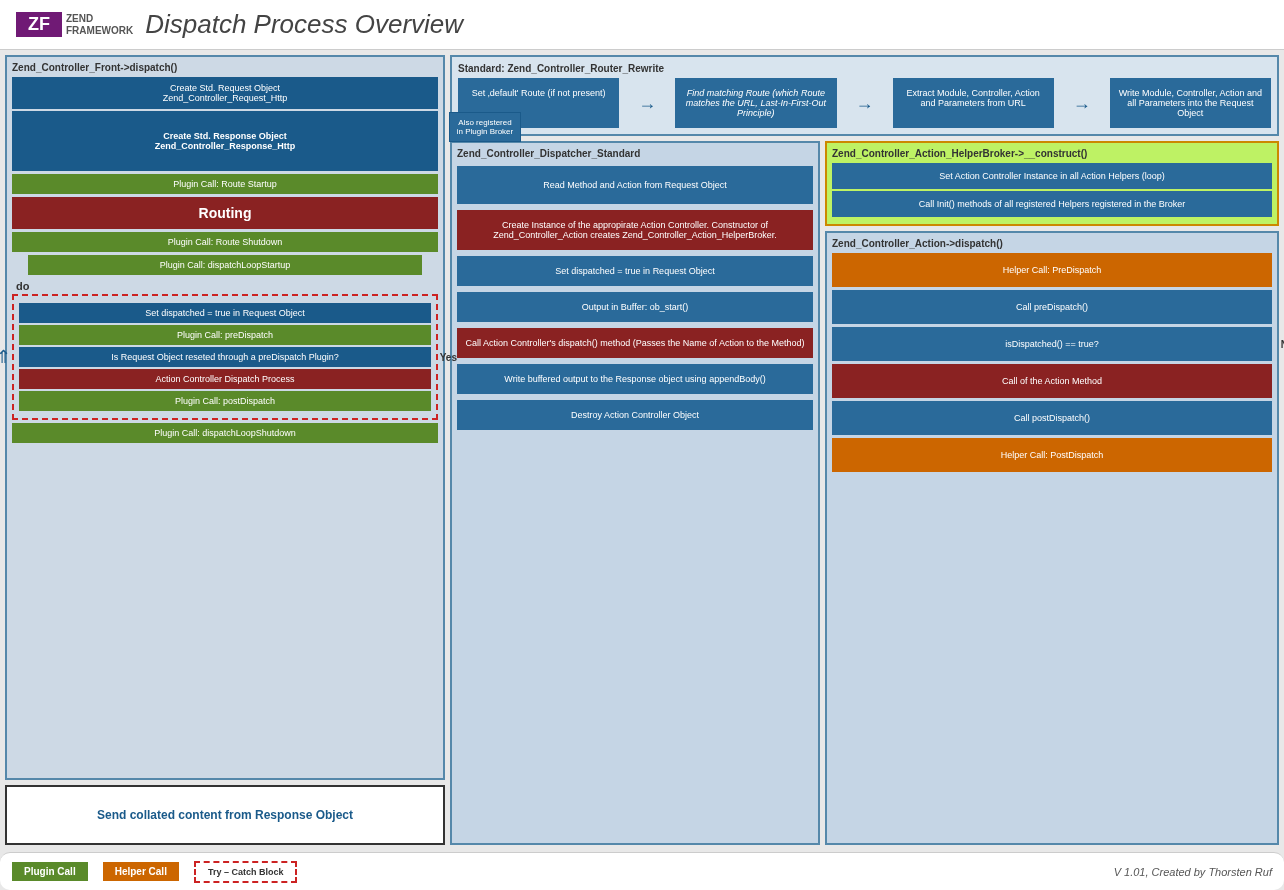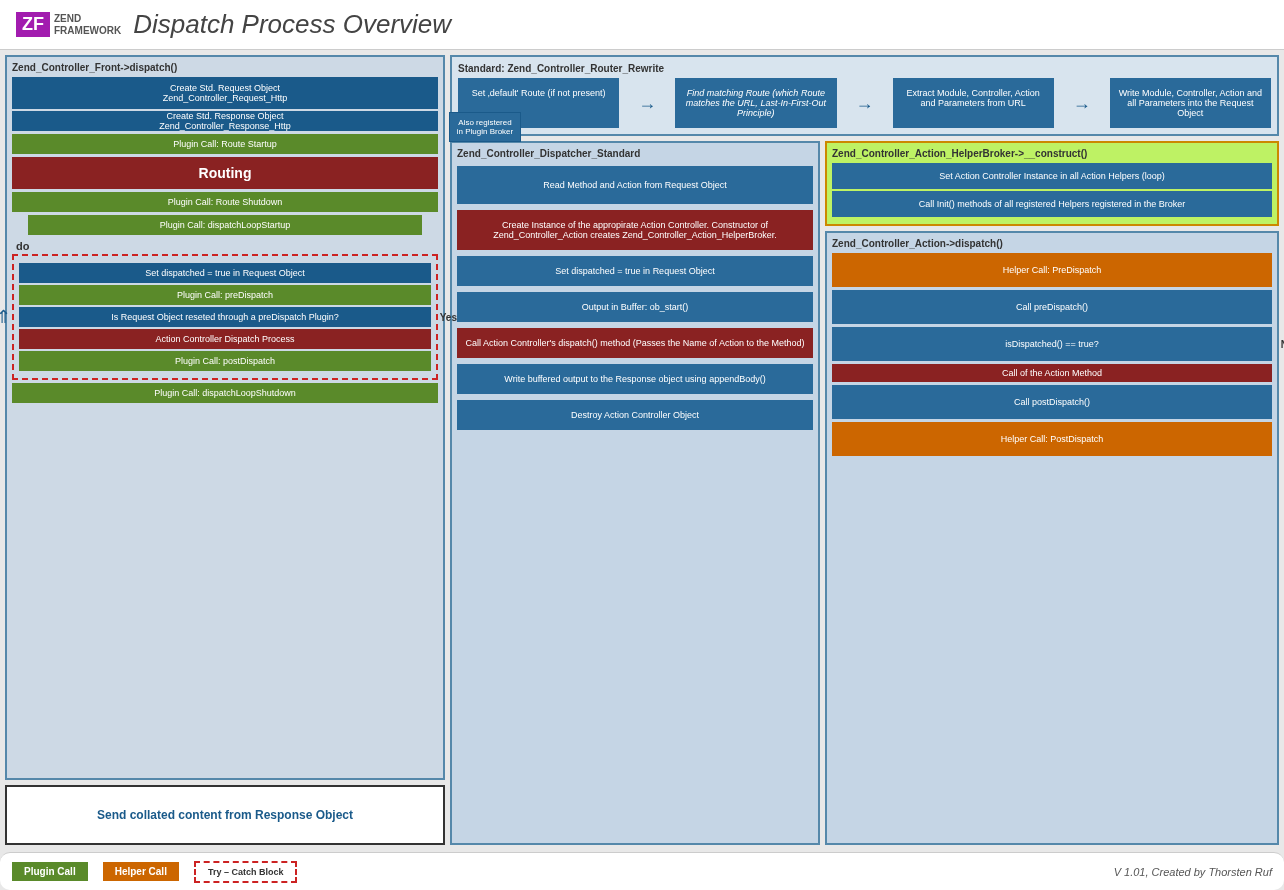--- a/index.html
+++ b/index.html
@@ -20,25 +20,25 @@
       align-items: center;
       height: 50px;
       border-bottom: 1px solid #ccc;
     }
     .logo {
       display: flex;
       align-items: center;
       margin-right: 12px;
     }
     .logo-zf {
-      background: #a21caf;
+      background: #701a75;
       color: white;
       font-weight: bold;
       font-size: 18px;
-      padding: 2px 6px;
+      padding: 2px 12px;
       margin-right: 4px;
     }
     .logo-text {
       font-size: 10px;
       color: #555;
       line-height: 1.2;
       font-weight: bold;
     }
     .page-title {
       font-size: 26px;
@@ -66,21 +66,21 @@
     <div style="border:2px solid #5588aa; background:#cdd9e5; padding:5px; flex:1; position:relative;">
       <div style="font-size:10px; font-weight:bold; color:#333; margin-bottom:4px;">Zend_Controller_Front-&gt;dispatch()</div>
 
       <div style="position:absolute; right:-78px; top:55px; background:#2a6a9a; color:white; font-size:8px; padding:5px; text-align:center; width:72px; z-index:10; border:1px solid #1a5a8a;">Also registered in Plugin Broker</div>
 
       <div style="background:#1a5a8a; color:white; font-size:9px; text-align:center; padding:6px; margin:2px 0;">
         <span style="white-space:pre-line;">Create Std. Request Object
 Zend_Controller_Request_Http</span>
       </div>
 
-      <div style="background:#1a5a8a; color:white; font-size:9px; text-align:center; padding:0; margin:2px 0;">
+      <div style="background:#1a5a8a; color:white; font-size:9px; text-align:center; padding:20px; margin:2px 0;font-weight:bold;">
         <span style="white-space:pre-line;">Create Std. Response Object
 Zend_Controller_Response_Http</span>
       </div>
 
       <div style="background:#5a8a2a; color:white; font-size:9px; text-align:center; padding:5px; margin:3px 0;">Plugin Call: Route Startup</div>
 
       <div style="background:#8a2222; color:white; font-size:14px; font-weight:bold; text-align:center; padding:8px; margin:3px 0;">Routing</div>
 
       <div style="background:#5a8a2a; color:white; font-size:9px; text-align:center; padding:5px; margin:3px 0;">Plugin Call: Route Shutdown</div>
 
@@ -177,21 +177,21 @@
 
           <div style="background:#cc6600; color:white; font-size:9px; text-align:center; padding:12px 6px; margin:3px 0;">Helper Call: PreDispatch</div>
 
           <div style="background:#2a6a9a; color:white; font-size:9px; text-align:center; padding:12px 6px; margin:3px 0;">Call preDispatch()</div>
 
           <div style="background:#2a6a9a; color:white; font-size:9px; text-align:center; padding:12px 6px; margin:3px 0; position:relative;">
             <span>isDispatched() ==  true?</span>
             <span style="position:absolute; right:-22px; top:50%; transform:translateY(-50%); font-size:10px; font-weight:bold; color:#333;">No</span>
           </div>
 
-          <div style="background:#8a2222; color:white; font-size:9px; text-align:center; padding:4px 6px; margin:3px 0;">Call of the Action Method</div>
+          <div style="background:#8a2222; color:white; font-size:9px; text-align:center; padding:12px 6px; margin:3px 0;">Call of the Action Method</div>
 
           <div style="background:#2a6a9a; color:white; font-size:9px; text-align:center; padding:12px 6px; margin:3px 0;">Call postDispatch()</div>
 
           <div style="background:#cc6600; color:white; font-size:9px; text-align:center; padding:12px 6px; margin:3px 0;">Helper Call: PostDispatch</div>
         </div>
       </div>
     </div>
   </div>
 </div>
 

